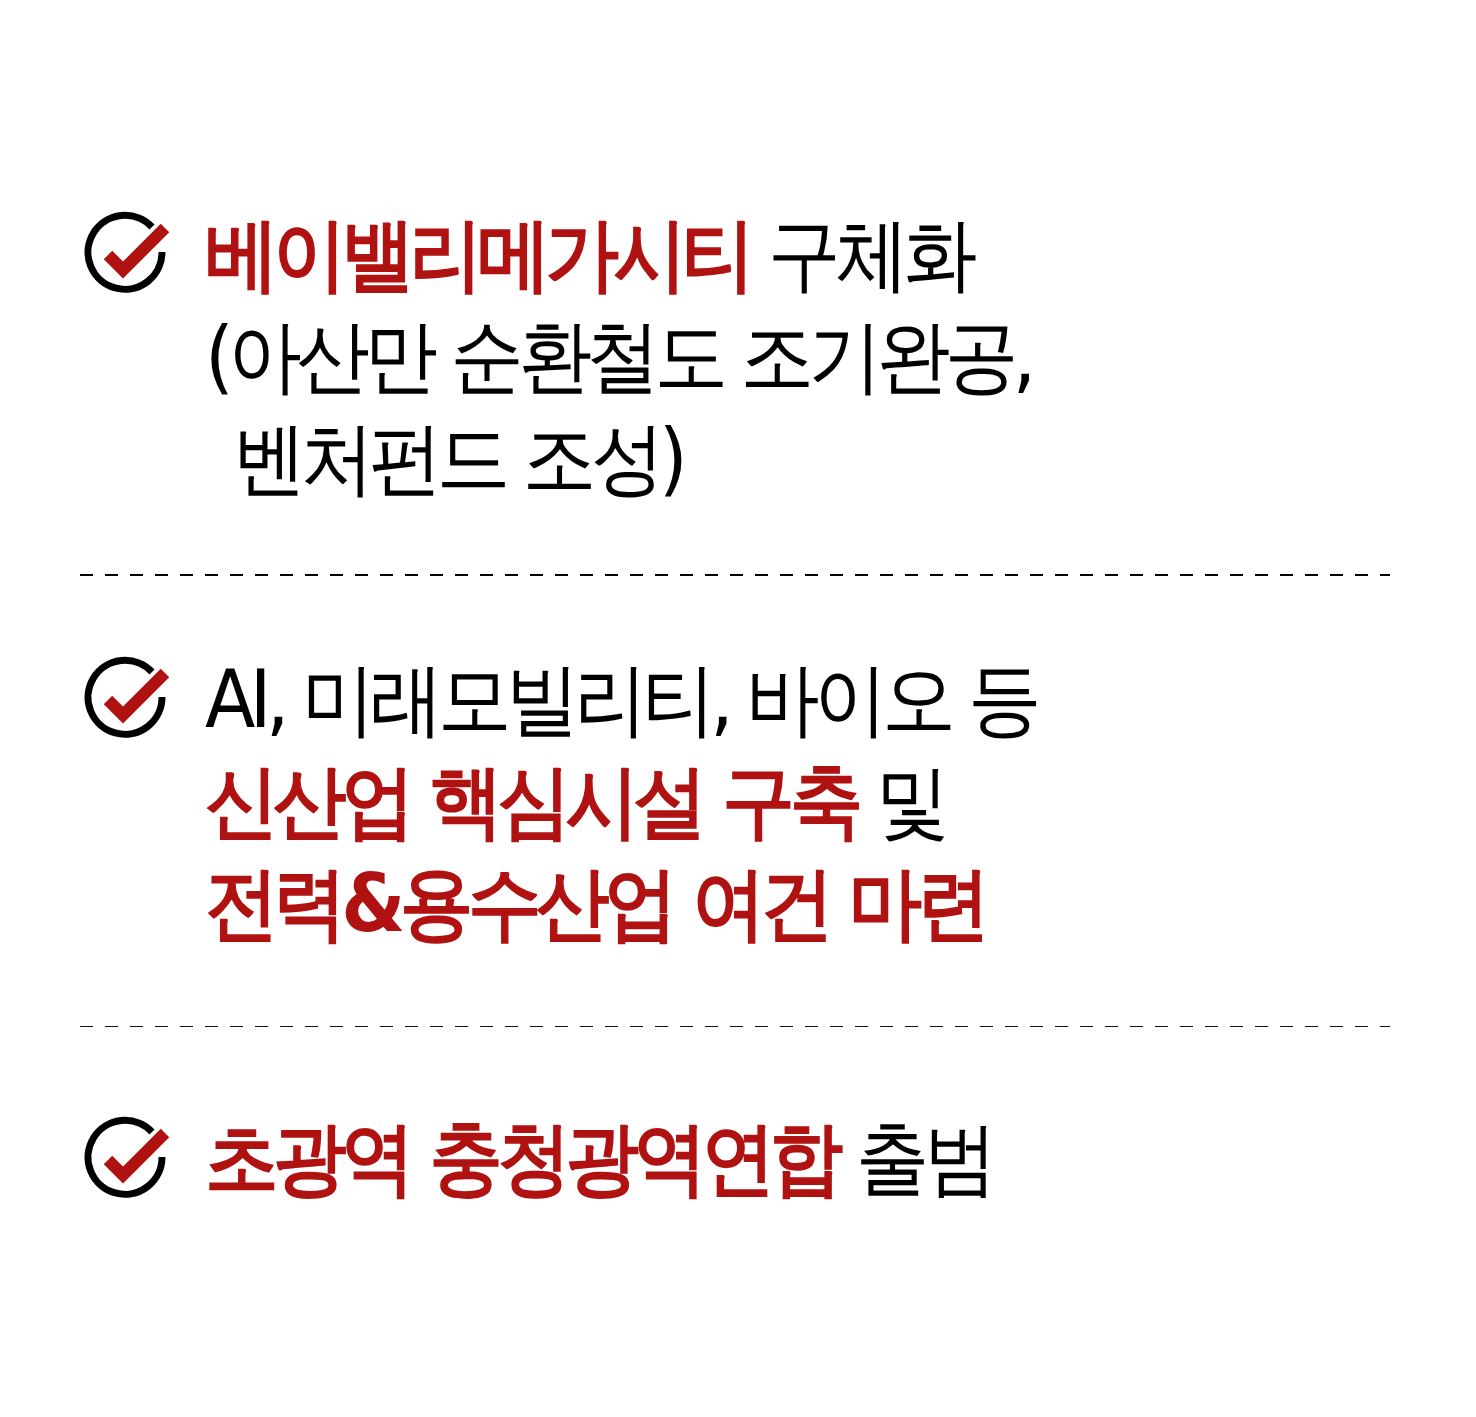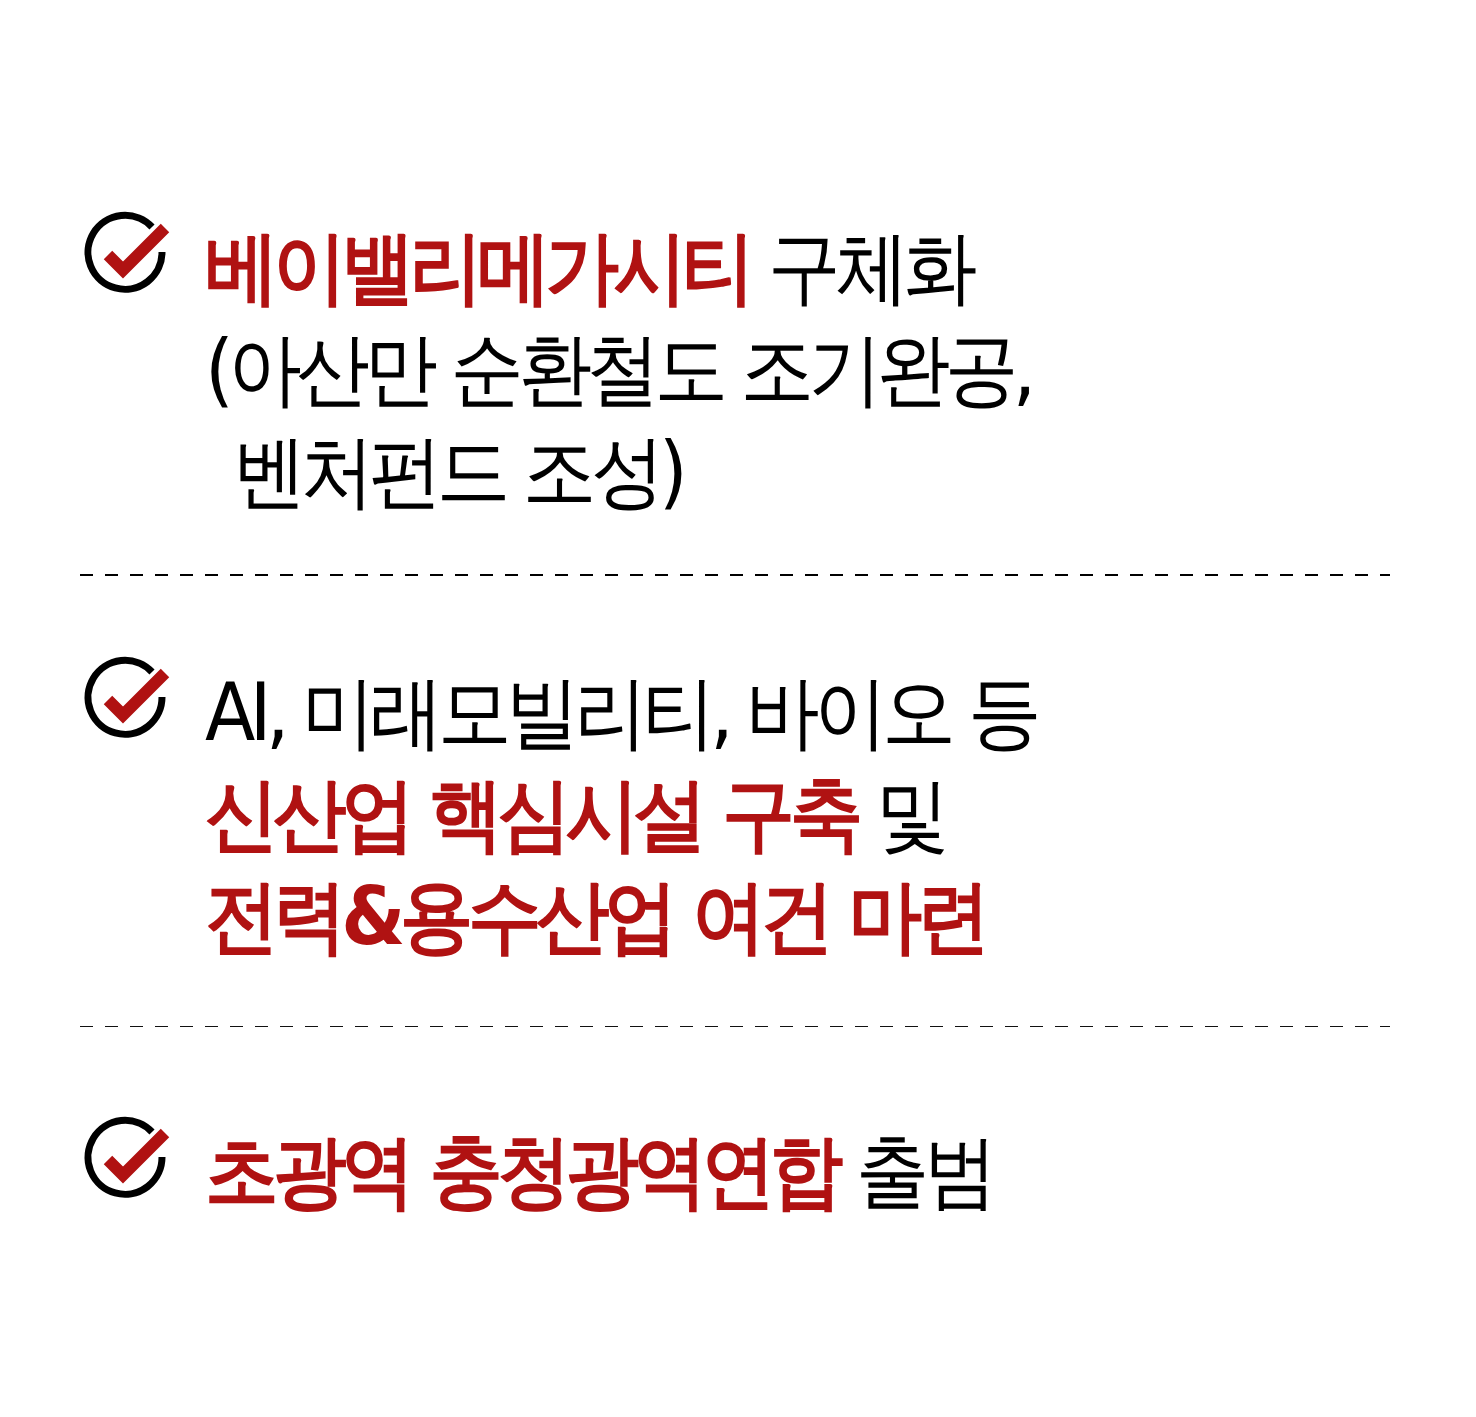--- a/index.html
+++ b/index.html
@@ -27,21 +27,21 @@
       height: 90px;
     }
     .check svg {
       display: block;
       width: 90px;
       height: 90px;
     }
     .lines {
       position: absolute;
       left: 205px;
-      top: 17px;
+      top: 4px;
       white-space: nowrap;
     }
     .line {
       display: block;
       height: 102px;
       line-height: 102px;
       font-size: 80px;
       letter-spacing: -6px;
       transform: scaleX(0.92);
       transform-origin: left center;

